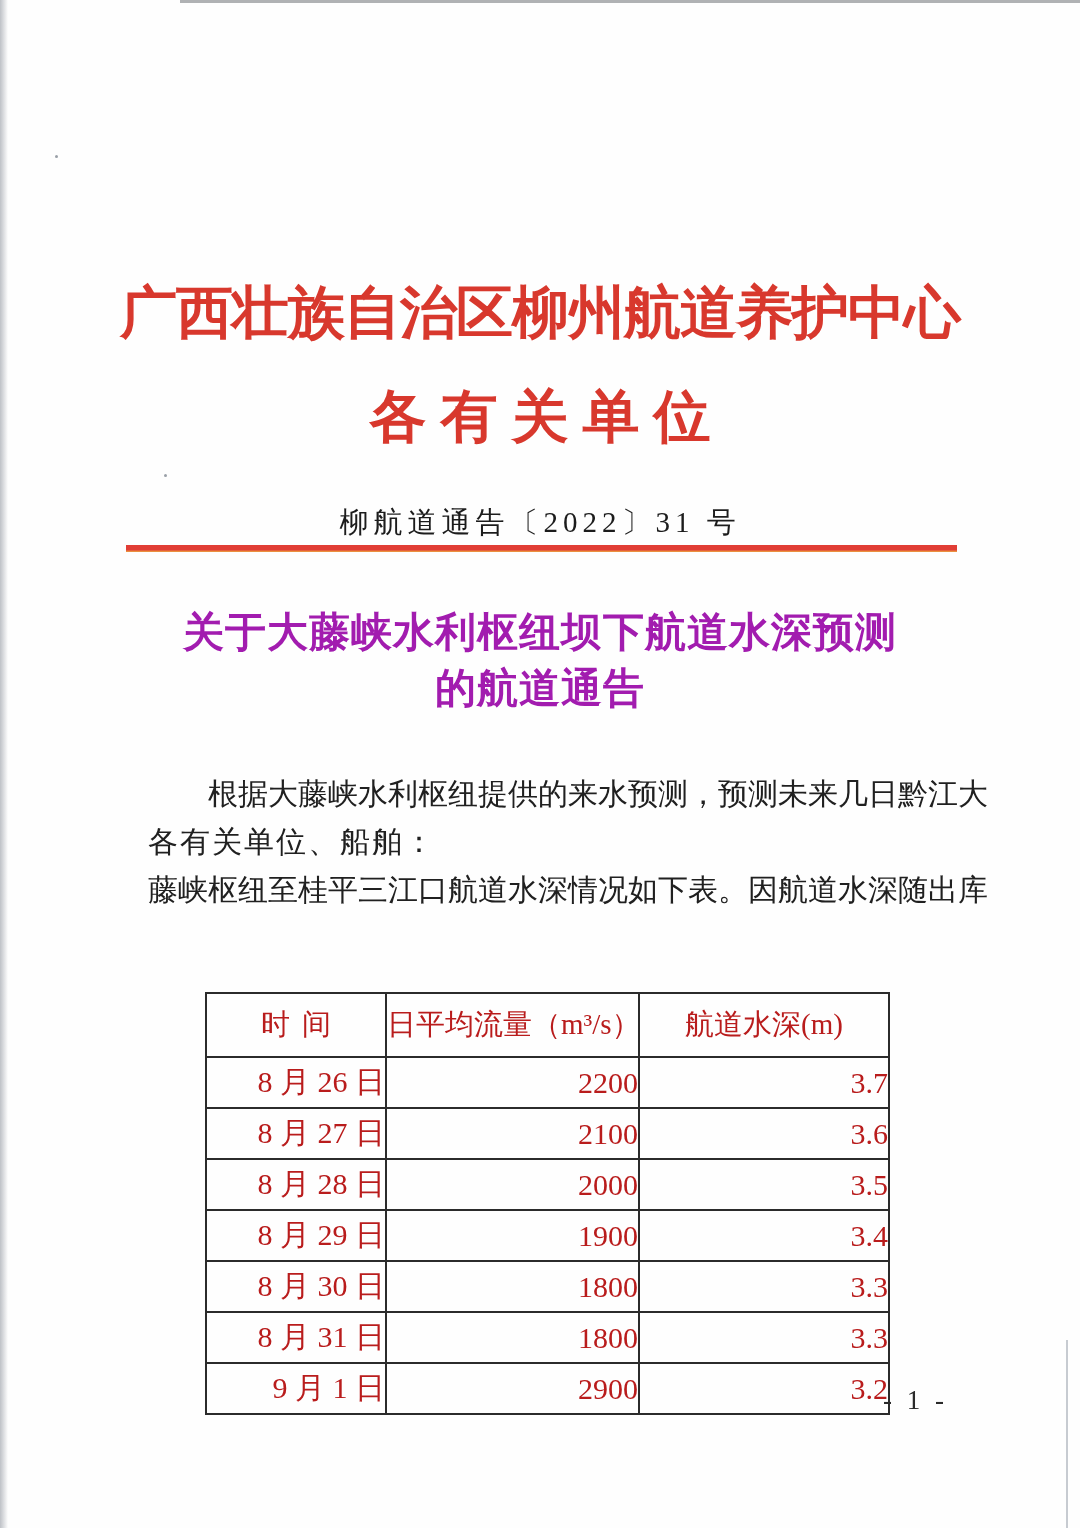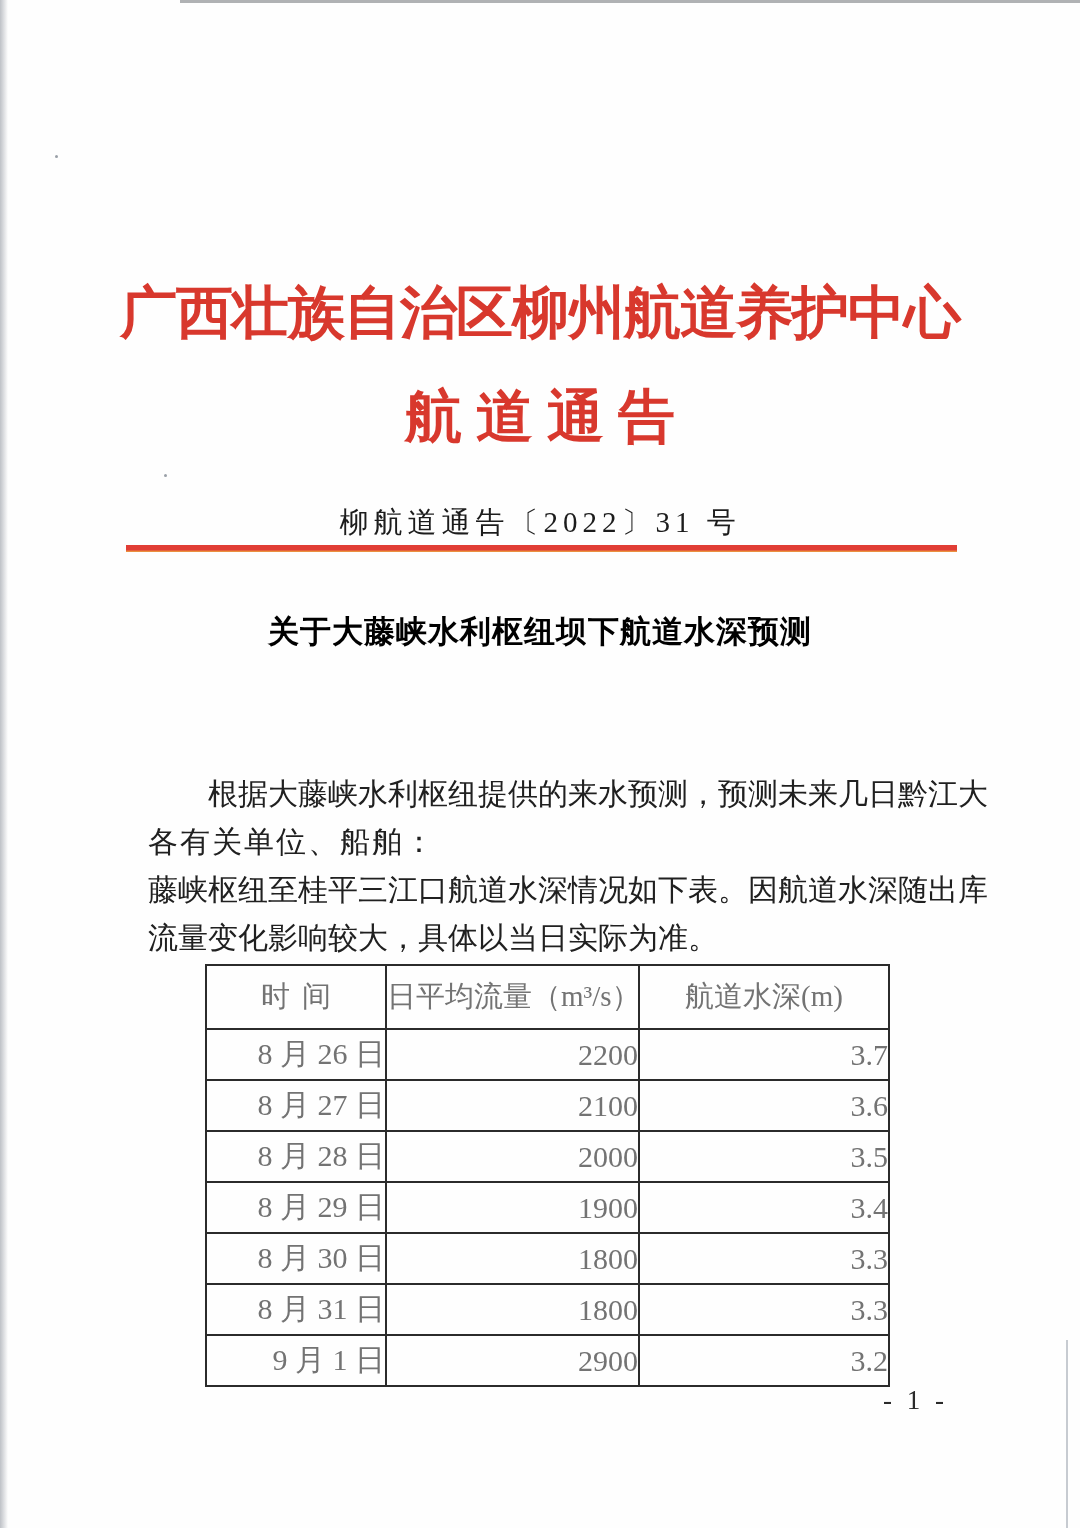--- a/index.html
+++ b/index.html
@@ -76,46 +76,46 @@
       var(--rule-red, #e13d35) 0%,
       var(--rule-red, #e13d35) 68%,
       var(--rule-orange, #eda843) 100%);
   }
 
   .notice-title {
     position: absolute;
     top: 604px; left: 0; width: 100%;
     text-align: center;
     font-weight: bold;
-    font-size: 31px;
+    font-size: 41px;
     line-height: 56px;
-    color: #000000;
+    color: #a21caf;
     letter-spacing: 1px;
   }
 
   .body-text {
     position: absolute;
     top: 770px; left: 148px;
     width: 812px;
     font-size: 30px;
     line-height: 48px;
     color: #202020;
   }
   .body-text .line { white-space: nowrap; }
   .body-text .indent { text-indent: 2em; }
   .salutation { letter-spacing: 2px; }
 
   table.forecast {
     position: absolute;
-    top: 964px; left: 205px;
+    top: 992px; left: 205px;
     width: 683px;
     border-collapse: collapse;
     table-layout: fixed;
     font-size: 30px;
-    color: #737373;
+    color: #b91c1c;
     border-radius: 25px;
   }
   table.forecast th, table.forecast td {
     border: 2px solid #2b2b2b;
     text-align: center;
     vertical-align: middle;
     padding: 0;
     font-weight: normal;
     white-space: nowrap;
     overflow: hidden;
@@ -142,35 +142,35 @@
 <div class="page">
 
   <div class="scan-edge-left"></div>
   <div class="scan-edge-top"></div>
   <div class="scan-edge-right"></div>
   <div class="scan-speck" style="left:55px; top:155px;"></div>
   <div class="scan-speck" style="left:164px; top:474px;"></div>
 
   <div class="org-title org-title-1">广西壮族自治区柳州航道养护中心</div>
 
-  <div class="org-title org-title-2">航道通告</div>
+  <div class="org-title org-title-2">各有关单位</div>
 
   <div class="doc-number">柳航道通告〔2022〕31 号</div>
 
   <div class="red-rule"></div>
 
   <div class="notice-title">
     <div>关于大藤峡水利枢纽坝下航道水深预测</div>
+    <div>的航道通告</div>
   </div>
 
   <div class="body-text">
     <div class="line indent">根据大藤峡水利枢纽提供的来水预测，预测未来几日黔江大</div>
     <div class="line salutation">各有关单位、船舶：</div>
     <div class="line">藤峡枢纽至桂平三江口航道水深情况如下表。因航道水深随出库</div>
-    <div class="line">流量变化影响较大，具体以当日实际为准。</div>
   </div>
 
   <table class="forecast">
     <colgroup>
       <col class="c-date">
       <col class="c-flow">
       <col class="c-depth">
     </colgroup>
     <thead>
       <tr>

